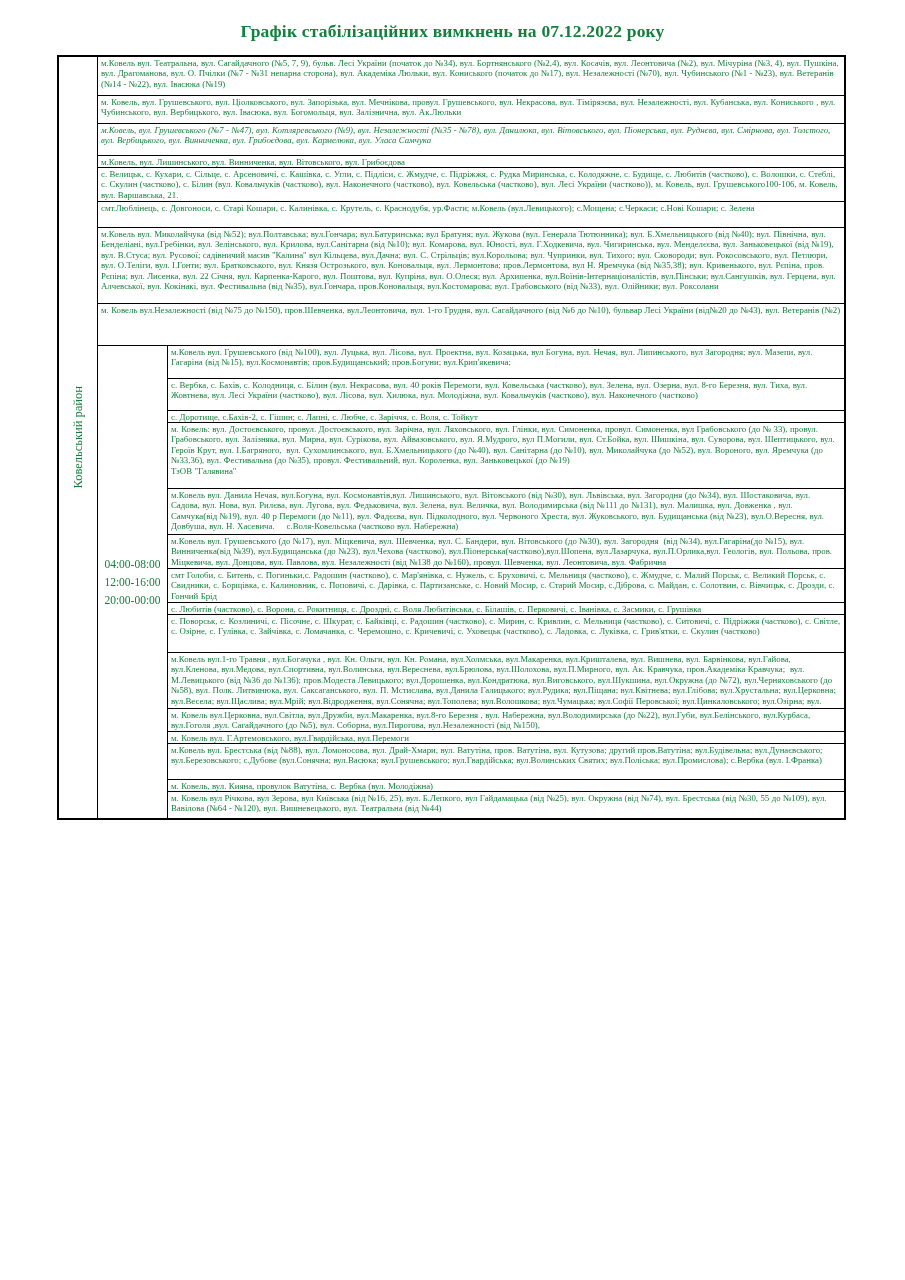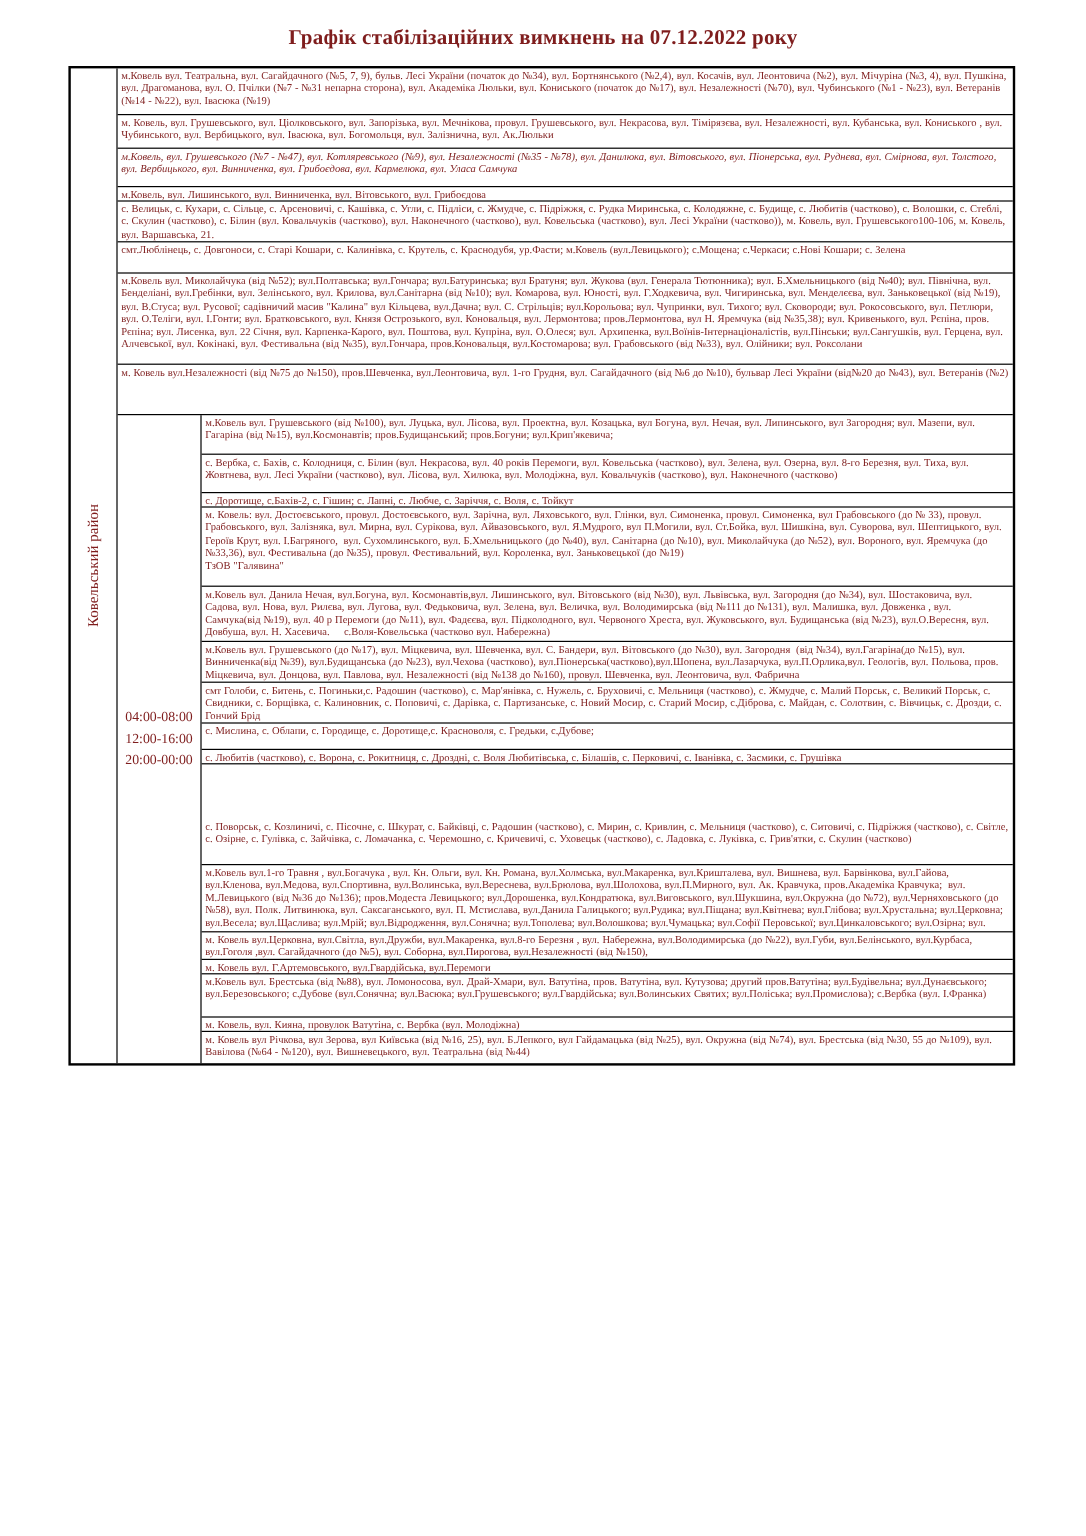--- a/index.html
+++ b/index.html
@@ -1,17 +1,17 @@
 <!DOCTYPE html>
 <html><head>
 <meta charset="utf-8">
 <style>
   html,body{margin:0;padding:0;background:#ffffff;}
   .page{position:relative;width:905px;height:1280px;background:#ffffff;overflow:hidden;
-        font-family:"Liberation Serif", serif;color:#7f1d1d;}
+        font-family:"Liberation Serif", serif;color:#15803d;}
   .title{position:absolute;top:21px;left:0;width:100%;text-align:center;
          font-weight:bold;font-size:17.5px;letter-spacing:0.2px;}
   .schedule-table{position:absolute;left:57px;top:55px;width:789px;
                   border:2px solid #000;display:flex;box-sizing:border-box;}
   .district-cell{width:38px;border-right:1px solid #000;display:flex;
                  align-items:center;justify-content:center;flex:none;}
   .district-text{writing-mode:vertical-rl;transform:rotate(180deg);
                  font-size:12.5px;white-space:nowrap;}
   .tbody{flex:1;display:flex;flex-direction:column;min-width:0;}
   .group{display:flex;min-width:0;}
@@ -86,27 +86,24 @@
             </div>
             <div class="row" style="height: 46px;">
               <div class="row-text">м.Ковель вул. Данила Нечая, вул.Богуна, вул. Космонавтів,вул. Лишинського, вул. Вітовського (від №30), вул. Львівська, вул. Загородня (до №34), вул. Шостаковича, вул. Садова, вул. Нова, вул. Рилєва, вул. Лугова, вул. Федьковича, вул. Зелена, вул. Величка, вул. Володимирська (від №111 до №131), вул. Малишка, вул. Довженка , вул. Самчука(від №19), вул. 40 р Перемоги (до №11), вул. Фадєєва, вул. Підколодного, вул. Червоного Хреста, вул. Жуковського, вул. Будищанська (від №23), вул.О.Вересня, вул. Довбуша, вул. Н. Хасевича.     с.Воля-Ковельська (частково вул. Набережна)</div>
             </div>
             <div class="row" style="height: 34px;">
               <div class="row-text">м.Ковель вул. Грушевського (до №17), вул. Міцкевича, вул. Шевченка, вул. С. Бандери, вул. Вітовського (до №30), вул. Загородня  (від №34), вул.Гагаріна(до №15), вул. Винниченка(від №39), вул.Будищанська (до №23), вул.Чехова (частково), вул.Піонерська(частково),вул.Шопена, вул.Лазарчука, вул.П.Орлика,вул. Геологів, вул. Польова, пров. Міцкевича, вул. Донцова, вул. Павлова, вул. Незалежності (від №138 до №160), провул. Шевченка, вул. Леонтовича, вул. Фабрична</div>
             </div>
             <div class="row" style="height: 34px;">
               <div class="row-text">смт Голоби, с. Битень, с. Погиньки,с. Радошин (частково), с. Мар'янівка, с. Нужель, с. Бруховичі, с. Мельниця (частково), с. Жмудче, с. Малий Порськ, с. Великий Порськ, с. Свидники, с. Борщівка, с. Калиновник, с. Поповичі, с. Дарівка, с. Партизанське, с. Новий Мосир, с. Старий Мосир, с.Діброва, с. Майдан, с. Солотвин, с. Вівчицьк, с. Дрозди, с. Гончий Брід</div>
             </div>
-            <div class="row" style="height: 22px;">
-              <div class="row-text">с. Мислина, с. Облапи, с. Городище, с. Доротище,с. Красноволя, с. Гредьки, с.Дубове;</div>
-            </div>
             <div class="row" style="height: 12px;">
               <div class="row-text">с. Любитів (частково), с. Ворона, с. Рокитниця, с. Дроздні, с. Воля Любитівська, с. Білашів, с. Перковичі, с. Іванівка, с. Засмики, с. Грушівка</div>
             </div>
-            <div class="row" style="height: 38px; margin-top: 46px;">
+            <div class="row" style="height: 38px;">
               <div class="row-text">с. Поворськ, с. Козлиничі, с. Пісочне, с. Шкурат, с. Байківці, с. Радошин (частково), с. Мирин, с. Кривлин, с. Мельниця (частково), с. Ситовичі, с. Підріжжя (частково), с. Світле, с. Озірне, с. Гулівка, с. Зайчівка, с. Ломачанка, с. Черемошно, с. Кричевичі, с. Уховецьк (частково), с. Ладовка, с. Луківка, с. Грив'ятки, с. Скулин (частково)</div>
             </div>
             <div class="row" style="height: 56px;">
               <div class="row-text">м.Ковель вул.1-го Травня , вул.Богачука , вул. Кн. Ольги, вул. Кн. Романа, вул.Холмська, вул.Макаренка, вул.Кришталева, вул. Вишнева, вул. Барвінкова, вул.Гайова, вул.Кленова, вул.Медова, вул.Спортивна, вул.Волинська, вул.Вереснева, вул.Брюлова, вул.Шолохова, вул.П.Мирного, вул. Ак. Кравчука, пров.Академіка Кравчука;  вул. М.Левицького (від №36 до №136); пров.Модеста Левицького; вул.Дорошенка, вул.Кондратюка, вул.Виговського, вул.Шукшина, вул.Окружна (до №72), вул.Черняховського (до №58), вул. Полк. Литвинюка, вул. Саксаганського, вул. П. Мстислава, вул.Данила Галицького; вул.Рудика; вул.Піщана; вул.Квітнева; вул.Глібова; вул.Хрустальна; вул.Церковна; вул.Весела; вул.Щаслива; вул.Мрій; вул.Відродження, вул.Сонячна; вул.Тополева; вул.Волошкова; вул.Чумацька; вул.Софії Перовської; вул.Цинкаловського; вул.Озірна; вул. Т.Боровика; вул.Приозерна; вул.Поліська; вул.Надозерна, вул. Вишнева</div>
             </div>
             <div class="row" style="height: 23px;">
               <div class="row-text">м. Ковель вул.Церковна, вул.Світла, вул.Дружби, вул.Макаренка, вул.8-го Березня , вул. Набережна, вул.Володимирська (до №22), вул.Губи, вул.Белінського, вул.Курбаса, вул.Гоголя ,вул. Сагайдачного (до №5), вул. Соборна, вул.Пирогова, вул.Незалежності (від №150),</div>
             </div>
             <div class="row" style="height: 12px;">
               <div class="row-text">м. Ковель вул. Г.Артемовського, вул.Гвардійська, вул.Перемоги</div>

